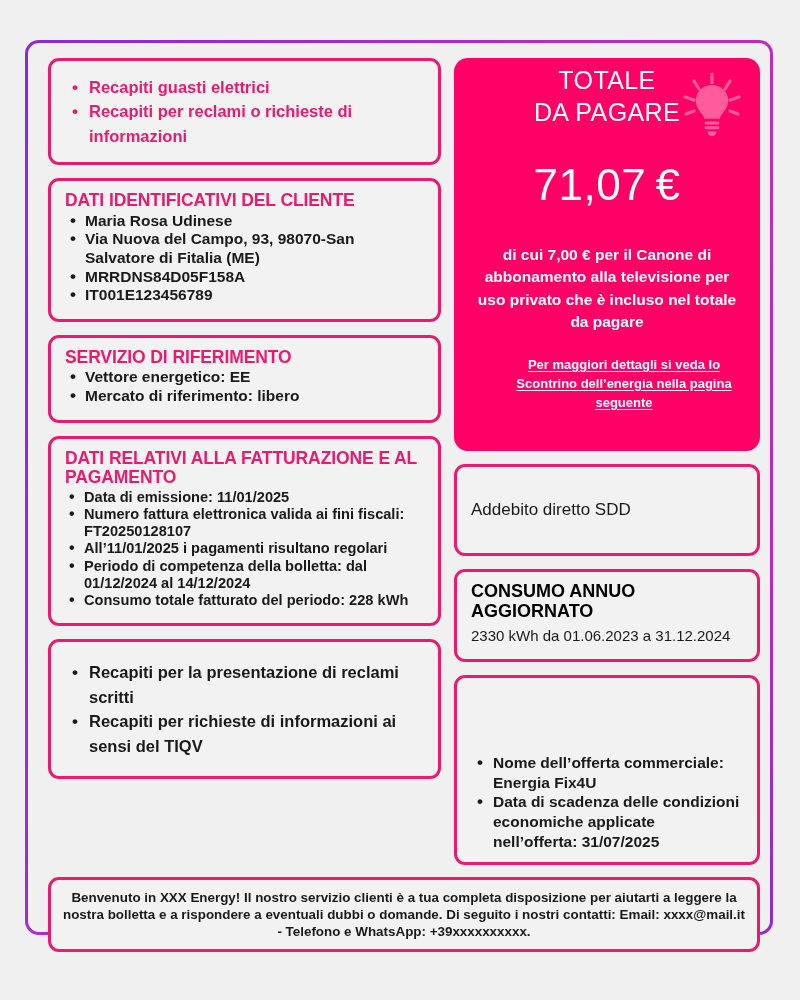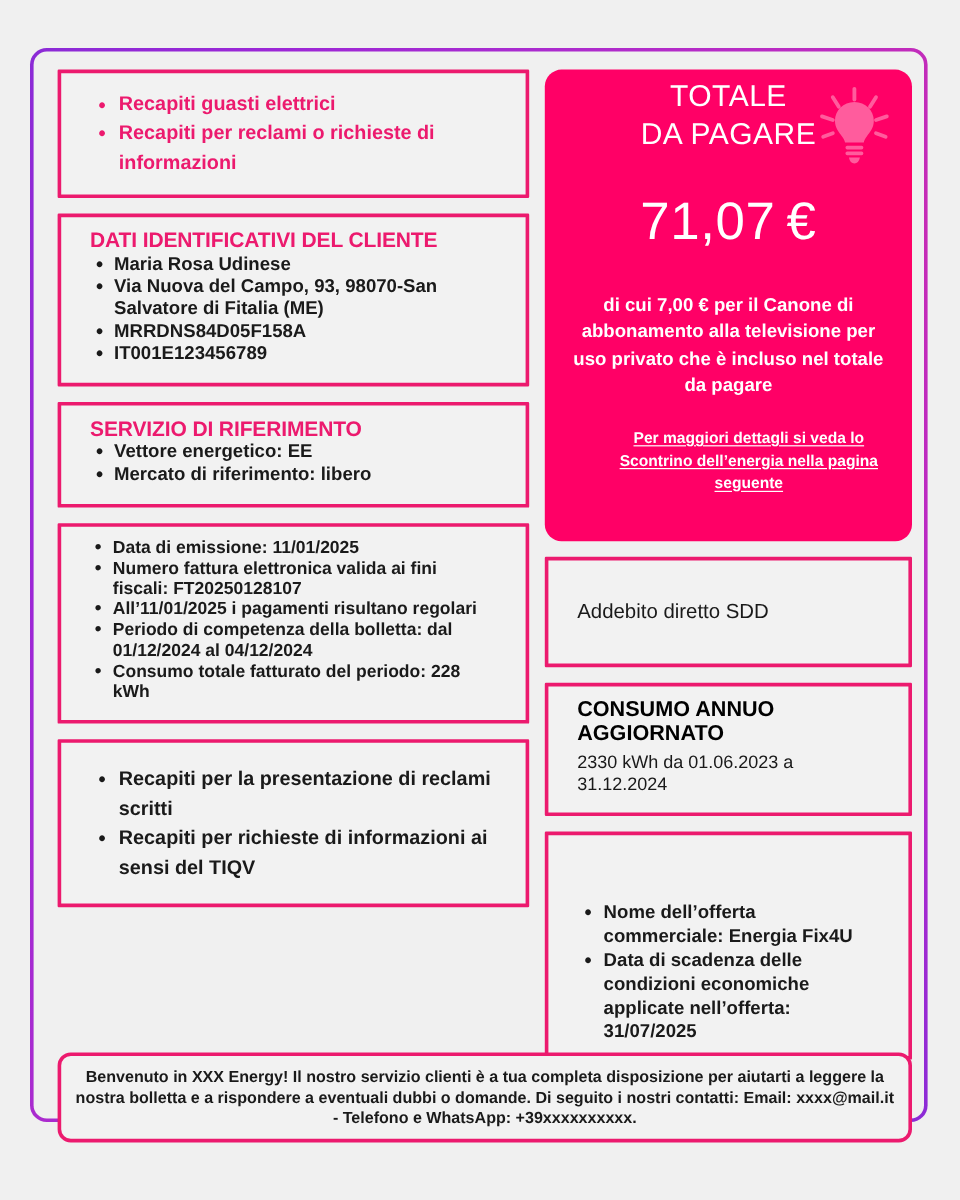--- a/index.html
+++ b/index.html
@@ -53,22 +53,22 @@
     display: flex;
     gap: 13px;
   }
   .col-left  { width: 393px; display: flex; flex-direction: column; gap: 13px; }
   .col-right { width: 306px; display: flex; flex-direction: column; gap: 13px; }
 
   
   .card {
     background: #f2f2f2;
     border: 3px solid #ec1a6e;
-    border-radius: 1px;
-    padding: 10px 24px;
+    border-radius: 11px;
+    padding: 10px 14px;
   }
 
   .card-title {
     color: #ec1a6e;
     font-weight: bold;
     font-size: 17.5px;
     line-height: 1.12;
     letter-spacing: -0.1px;
     margin-bottom: 1px;
   }
@@ -272,32 +272,33 @@
             <span>Vettore energetico: EE</span>
           </li>
           <li>
             <span>Mercato di riferimento: libero</span>
           </li>
         </ul>
         <div class="sp4"></div>
       </div>
 
       <div class="card card-dense">
+        <div class="card-title">DATI RELATIVI ALLA FATTURAZIONE E AL PAGAMENTO</div>
         <ul class="bullets">
           <li>
             <span>Data di emissione: 11/01/2025</span>
           </li>
           <li>
             <span>Numero fattura elettronica valida ai fini fiscali:  FT20250128107</span>
           </li>
           <li>
             <span>All’11/01/2025 i pagamenti risultano regolari</span>
           </li>
           <li>
-            <span>Periodo di competenza della bolletta: dal 01/12/2024 al 04/12/2024</span>
+            <span>Periodo di competenza della bolletta: dal 01/12/2024 al 14/12/2024</span>
           </li>
           <li>
             <span>Consumo totale fatturato del periodo: 228 kWh</span>
           </li>
         </ul>
         <div class="sp4"></div>
       </div>
 
       <div class="card card-airy">
         <div class="sp8"></div>

